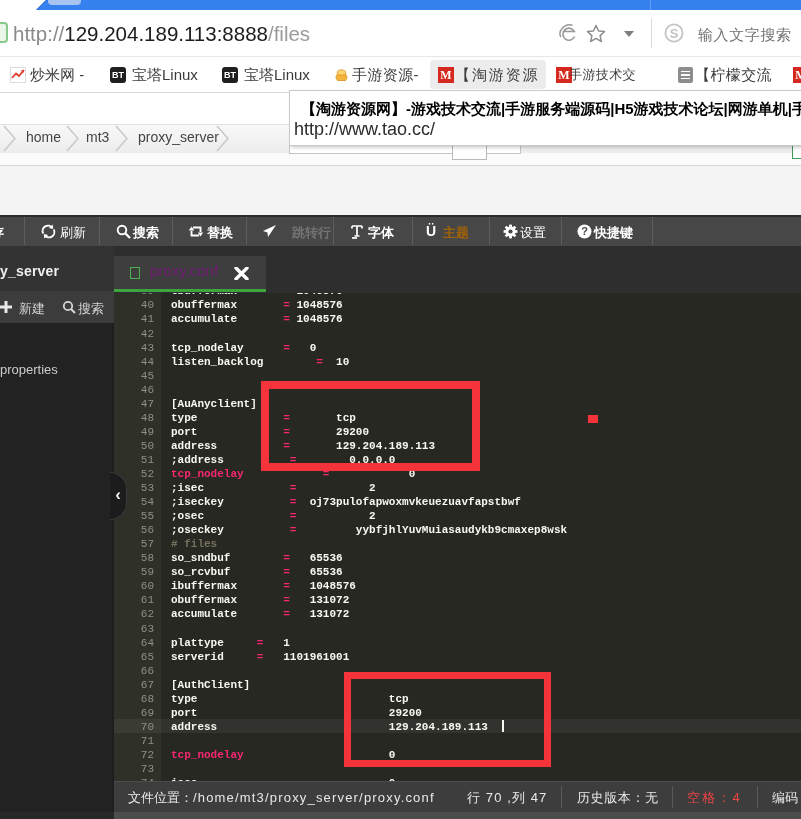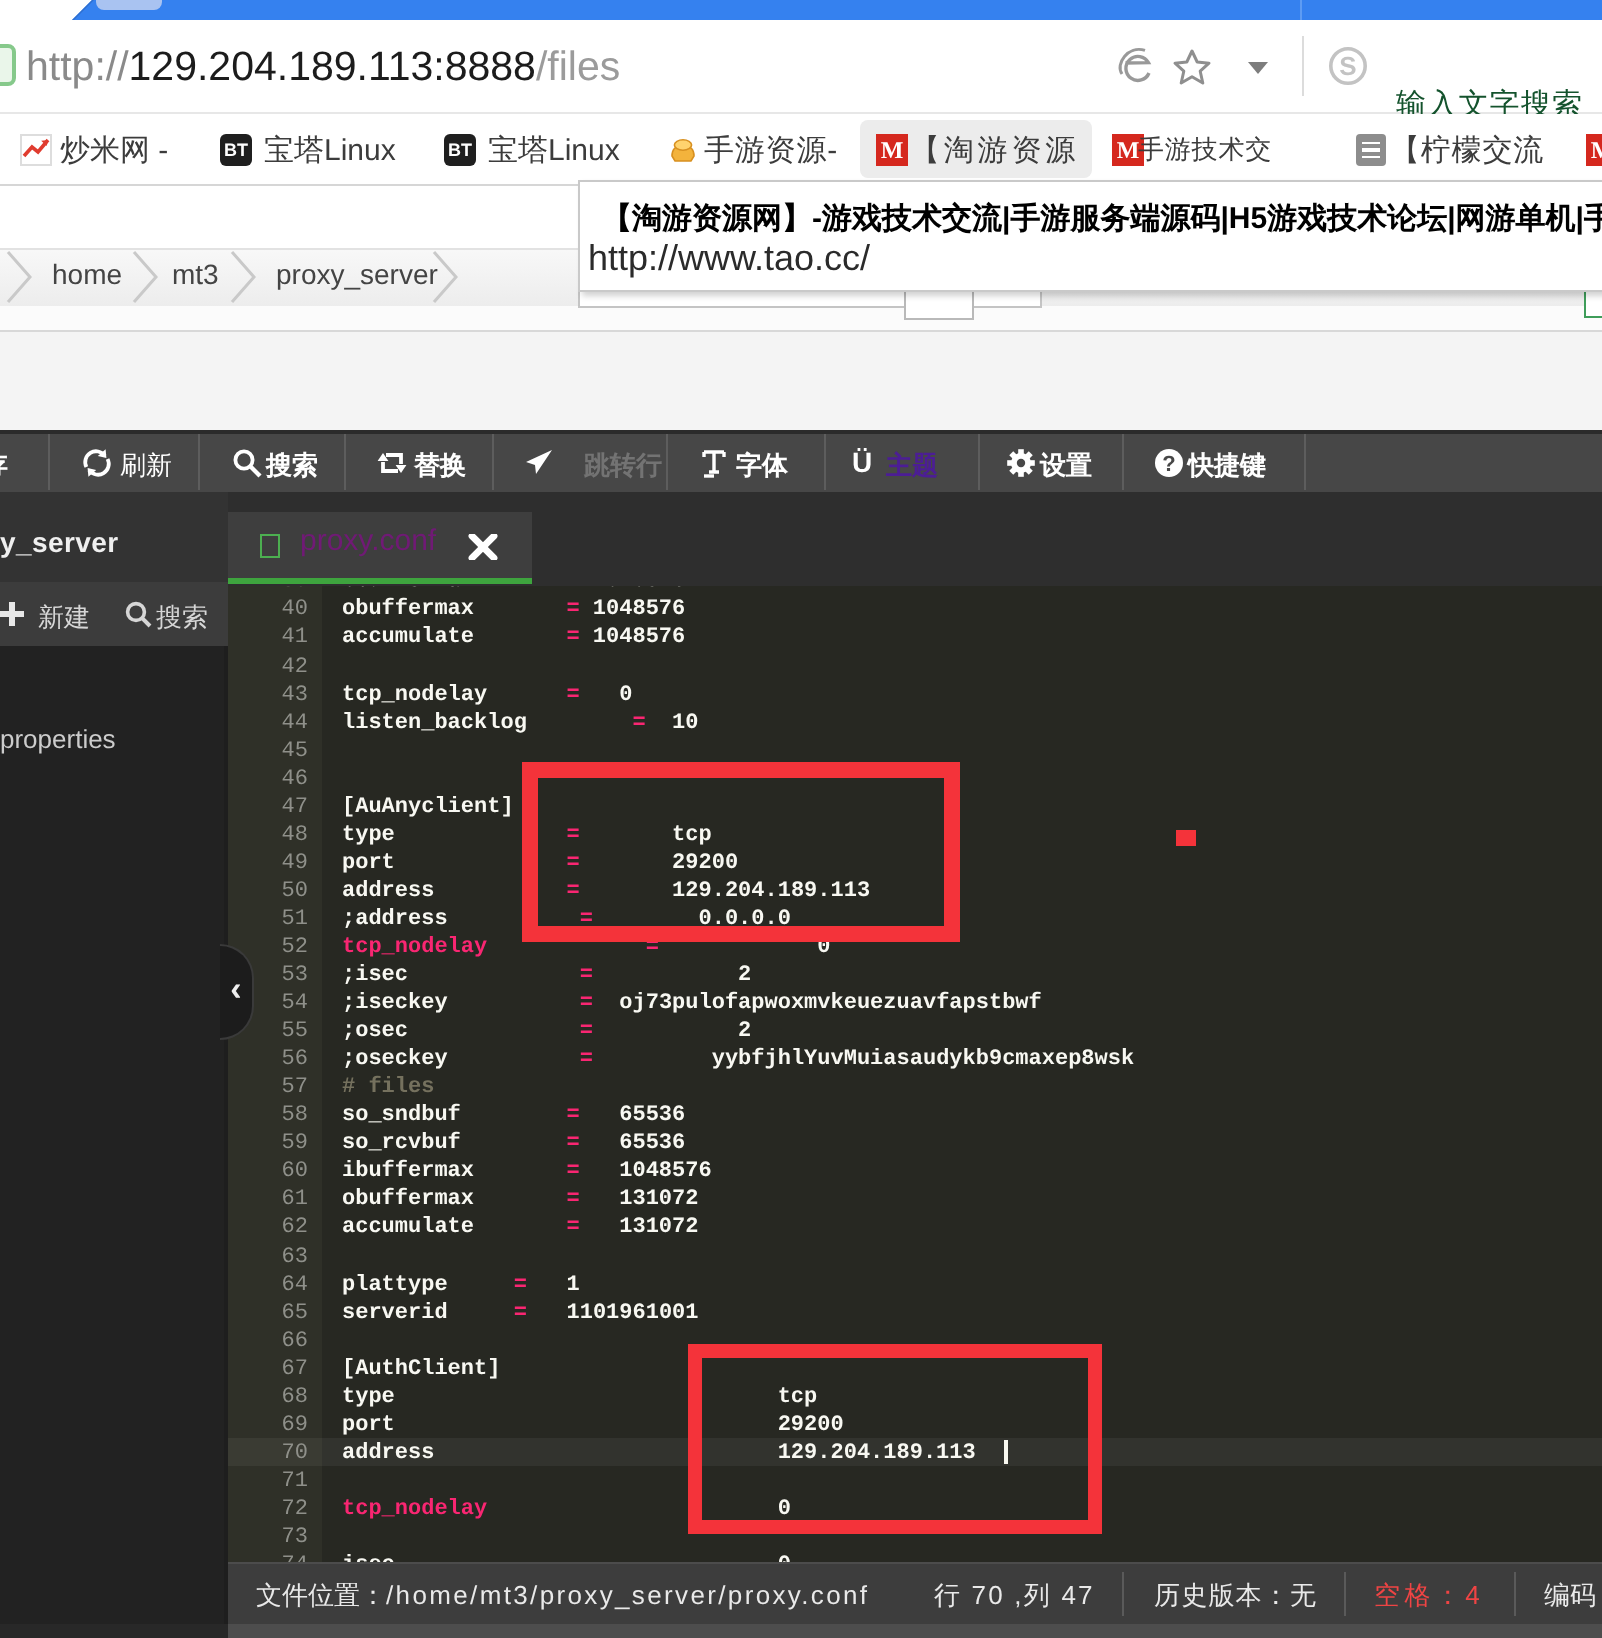--- a/index.html
+++ b/index.html
@@ -34,21 +34,21 @@
 
 <svg class="abs" style="left:622px;top:30px;" width="14" height="8" viewBox="0 0 14 8">
   <path d="M2 1 L7 7 L12 1 Z" fill="#7d7d7d"></path>
 </svg>
 <div class="abs" style="left:651px;top:18px;width:1px;height:30px;background:#dcdcdc;"></div>
 
 <svg class="abs" style="left:664px;top:23px;" width="20" height="20" viewBox="0 0 20 20">
   <circle cx="10" cy="10" r="8.6" fill="none" stroke="#c3c3c3" stroke-width="1.8"></circle>
   <text x="10" y="14.5" font-size="13" font-weight="bold" fill="#c3c3c3" text-anchor="middle" font-family="Liberation Sans,sans-serif">S</text>
 </svg>
-<div class="abs" style="left:698px;top:43px;font-size:15px;color:#14532d;letter-spacing:0.6px;">输入文字搜索</div>
+<div class="abs" style="left:698px;top:26px;font-size:15px;color:#737373;letter-spacing:0.6px;">输入文字搜索</div>
 
 <div class="abs" style="left:0;top:57px;width:801px;height:35px;background:#fff;border-bottom:1px solid #d6d6d6;"></div>
 
 <div class="abs" style="left:430px;top:60px;width:116px;height:29px;background:#ececec;border-radius:4px;"></div>
 
 <svg class="abs" style="left:10px;top:67px;" width="16" height="16" viewBox="0 0 16 16">
   <rect x="0.5" y="0.5" width="15" height="15" fill="#fff" stroke="#ddd"></rect>
   <path d="M2 11 L6 6.5 L9 9 L14 3" fill="none" stroke="#e03c2f" stroke-width="1.8"></path>
   <path d="M14 3 l-3.4 0.4 2.8 2.6 z" fill="#e03c2f"></path>
 </svg>
@@ -246,32 +246,32 @@
     <svg class="abs" style="left:262px;top:224px" width="15" height="15" viewBox="0 0 15 15">
       <path d="M14 1 L6 13 L5.5 8.5 L1 7 Z" fill="#fff"></path>
     </svg>
     <div class="abs" style="left:292px;top:224px;font-size:13px;font-weight:bold;color:#737373;white-space:nowrap;">跳转行</div>
     <svg class="abs" style="left:351px;top:224px" width="14" height="15" viewBox="0 0 14 15">
       <path d="M1 2 H11 M6 2 V12 M3.5 12 H8.5 M1 2 V4.5 M11 2 V4.5" fill="none" stroke="#fff" stroke-width="1.7"></path>
       <path d="M1 14 H6" stroke="#fff" stroke-width="1.7"></path>
     </svg>
     <div class="abs" style="left:368px;top:224px;font-size:13px;font-weight:bold;color:#fff;white-space:nowrap;">字体</div>
     <div class="abs" style="left:426px;top:223px;font-size:14px;font-weight:bold;color:#fff;">Ü</div>
-    <div class="abs" style="left:443px;top:224px;font-size:13px;font-weight:bold;color:#4c1d95;white-space:nowrap;">主题</div>
+    <div class="abs" style="left:443px;top:224px;font-size:13px;font-weight:bold;color:#a16207;white-space:nowrap;">主题</div>
     <svg class="abs" style="left:503px;top:224px" width="15" height="15" viewBox="0 0 15 15">
       <g fill="#fff">
         <circle cx="7.5" cy="7.5" r="5"></circle>
         <rect x="6.1" y="0.6" width="2.8" height="13.8"></rect>
         <rect x="0.6" y="6.1" width="13.8" height="2.8"></rect>
         <rect x="6.1" y="0.6" width="2.8" height="13.8" transform="rotate(45 7.5 7.5)"></rect>
         <rect x="6.1" y="0.6" width="2.8" height="13.8" transform="rotate(-45 7.5 7.5)"></rect>
       </g>
       <circle cx="7.5" cy="7.5" r="2.1" fill="#474747"></circle>
     </svg>
-    <div class="abs" style="left:520px;top:224px;font-size:13px;font-weight:bold;color:#fff;white-space:nowrap;">设置</div>
+    <div class="abs" style="left:520px;top:224px;font-size:13px;font-weight:normal;color:#fff;white-space:nowrap;">设置</div>
     <svg class="abs" style="left:577px;top:224px" width="15" height="15" viewBox="0 0 15 15">
       <circle cx="7.5" cy="7.5" r="7" fill="#fff"></circle>
       <text x="7.5" y="11.4" font-size="11" font-weight="bold" fill="#474747" text-anchor="middle" font-family="Liberation Sans,sans-serif">?</text>
     </svg>
     <div class="abs" style="left:594px;top:224px;font-size:13px;font-weight:bold;color:#fff;white-space:nowrap;">快捷键</div>
   </div>
 
 <div class="abs" style="left:0;top:246px;width:112px;height:566px;background:#222222;"></div>
 <div class="abs" style="left:0;top:246px;width:114px;height:45px;background:#333;"></div>
 <div class="abs" style="left:0px;top:263px;font-size:14px;font-weight:bold;letter-spacing:0.2px;color:#efefef;">y_server</div>

